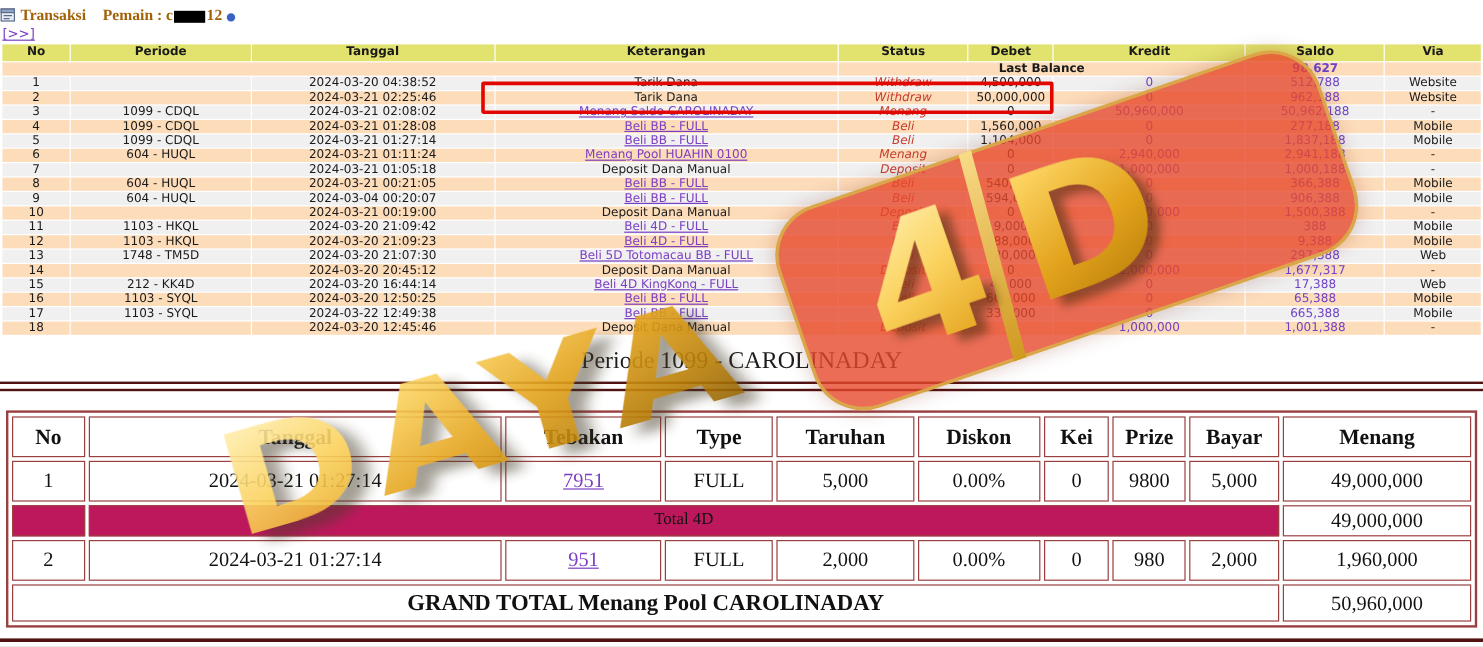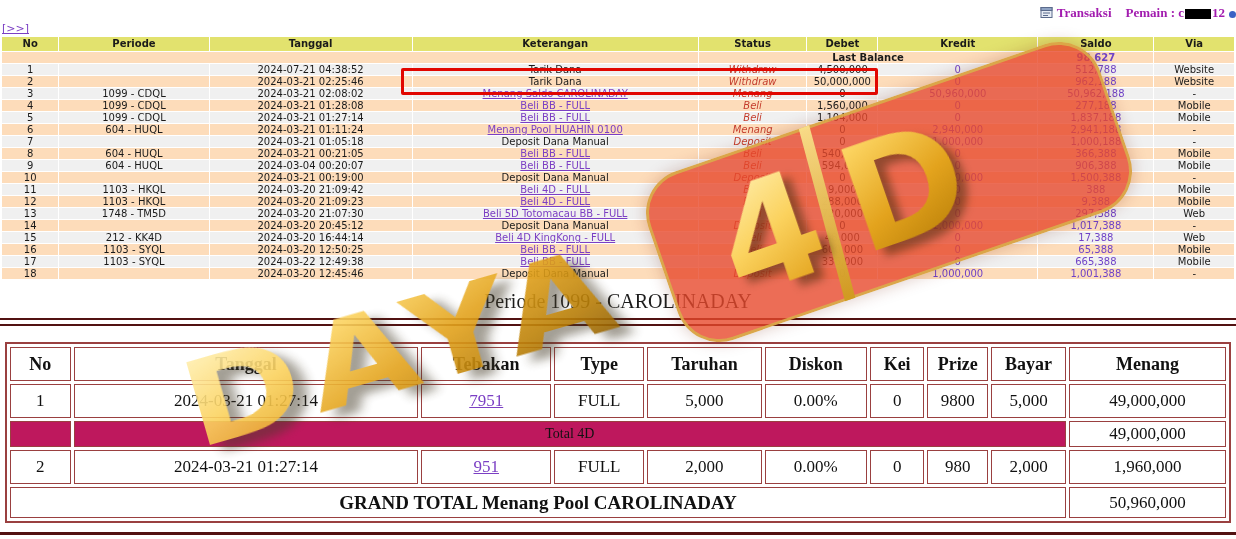--- a/index.html
+++ b/index.html
@@ -1,21 +1,21 @@
 <!DOCTYPE html>
 <html><head>
 <meta charset="utf-8">
 <style>
   html,body{margin:0;padding:0;background:#fff;}
   #stage{position:relative;width:1236px;height:539px;background:#fff;overflow:hidden;
          font-family:"DejaVu Sans",sans-serif;}
 
   
-  .page-title{position:absolute;top:5px;left:0;width:100%;text-align:right;
-              font-family:"Liberation Serif",serif;font-weight:bold;font-size:13px;color:#a21caf;}
+  .page-title{position:absolute;top:5px;left:0;width:100%;text-align:left;
+              font-family:"Liberation Serif",serif;font-weight:bold;font-size:13px;color:#a16207;}
   .page-title .gap{display:inline-block;width:14px;}
   .redact{display:inline-block;width:26px;height:10px;background:#000;vertical-align:middle;margin:0 1px;}
   .info-dot{display:inline-block;width:7px;height:7px;border-radius:50%;background:#3a62c4;
             vertical-align:middle;margin-left:4px;}
   .doc-icon{vertical-align:-2px;margin-right:4px;}
 
   .nav-arrow{position:absolute;top:22px;left:2px;font-size:11px;color:#7b3fc4;
              text-decoration:underline;cursor:pointer;}
 
   
@@ -116,21 +116,21 @@
           </tr>
         <tr class="r-orange">
           <td colspan="4"></td>
           <td colspan="3" class="bold">Last Balance</td>
           <td class="pv bold">98,627</td>
           <td></td>
         </tr>
       <tr class="r-gray">
             <td>1</td>
             <td></td>
-            <td>2024-07-21 04:38:52</td>
+            <td>2024-03-20 04:38:52</td>
             <td>Tarik Dana</td>
             <td class="st">Withdraw</td>
             <td>4,500,000</td>
             <td class="pv">0</td>
             <td class="pv">512,788</td>
             <td>Website</td>
           </tr>
           <tr class="r-orange">
             <td>2</td>
             <td></td>
@@ -264,21 +264,21 @@
             <td>Web</td>
           </tr>
           <tr class="r-orange">
             <td>14</td>
             <td></td>
             <td>2024-03-20 20:45:12</td>
             <td>Deposit Dana Manual</td>
             <td class="st">Deposit</td>
             <td>0</td>
             <td class="pv">1,000,000</td>
-            <td class="pv">1,017,388</td>
+            <td class="pv">1,677,317</td>
             <td>-</td>
           </tr>
           <tr class="r-gray">
             <td>15</td>
             <td>212 - KK4D</td>
             <td>2024-03-20 16:44:14</td>
             <td><a>Beli 4D KingKong - FULL</a></td>
             <td class="st">Beli</td>
             <td>48,000</td>
             <td class="pv">0</td>

